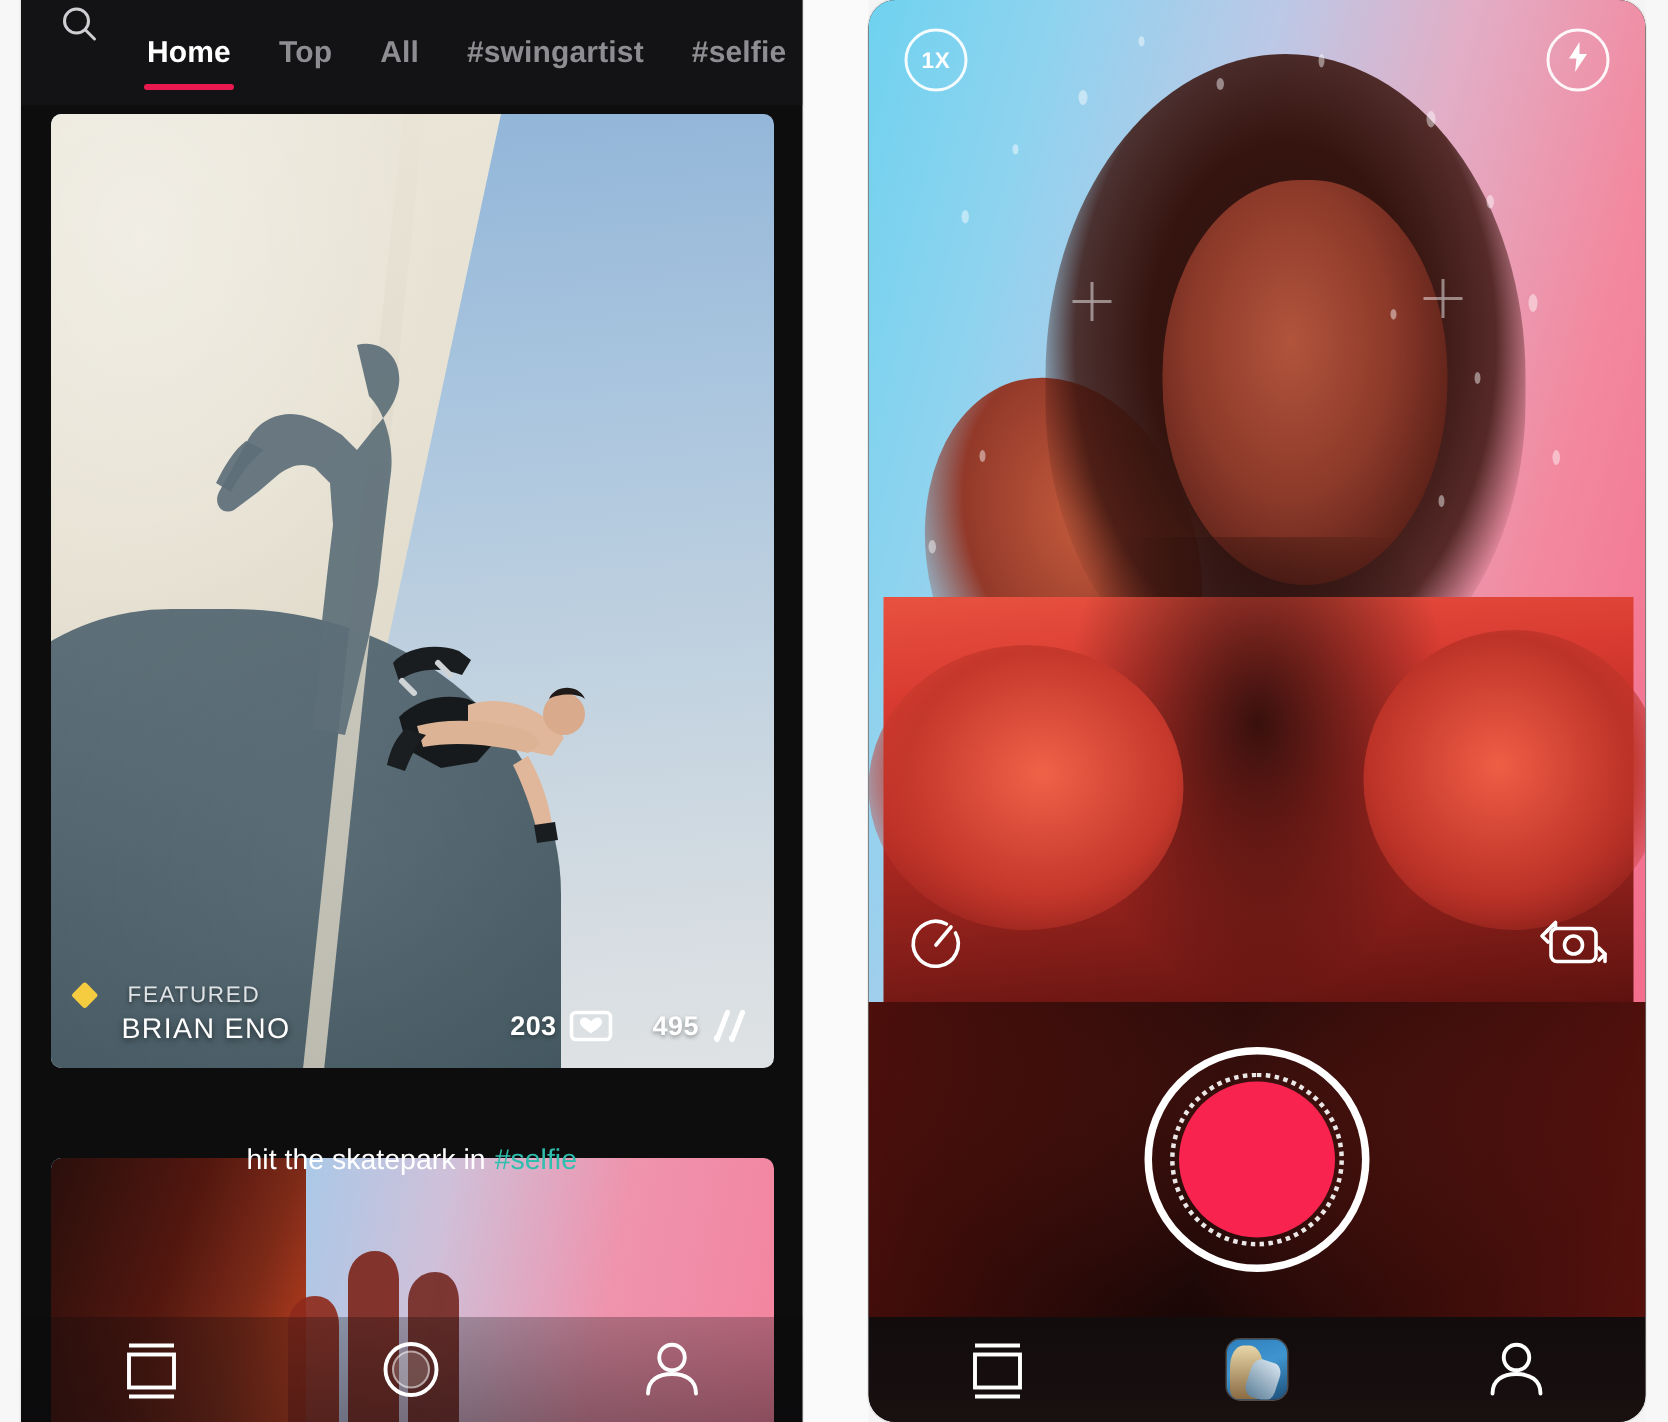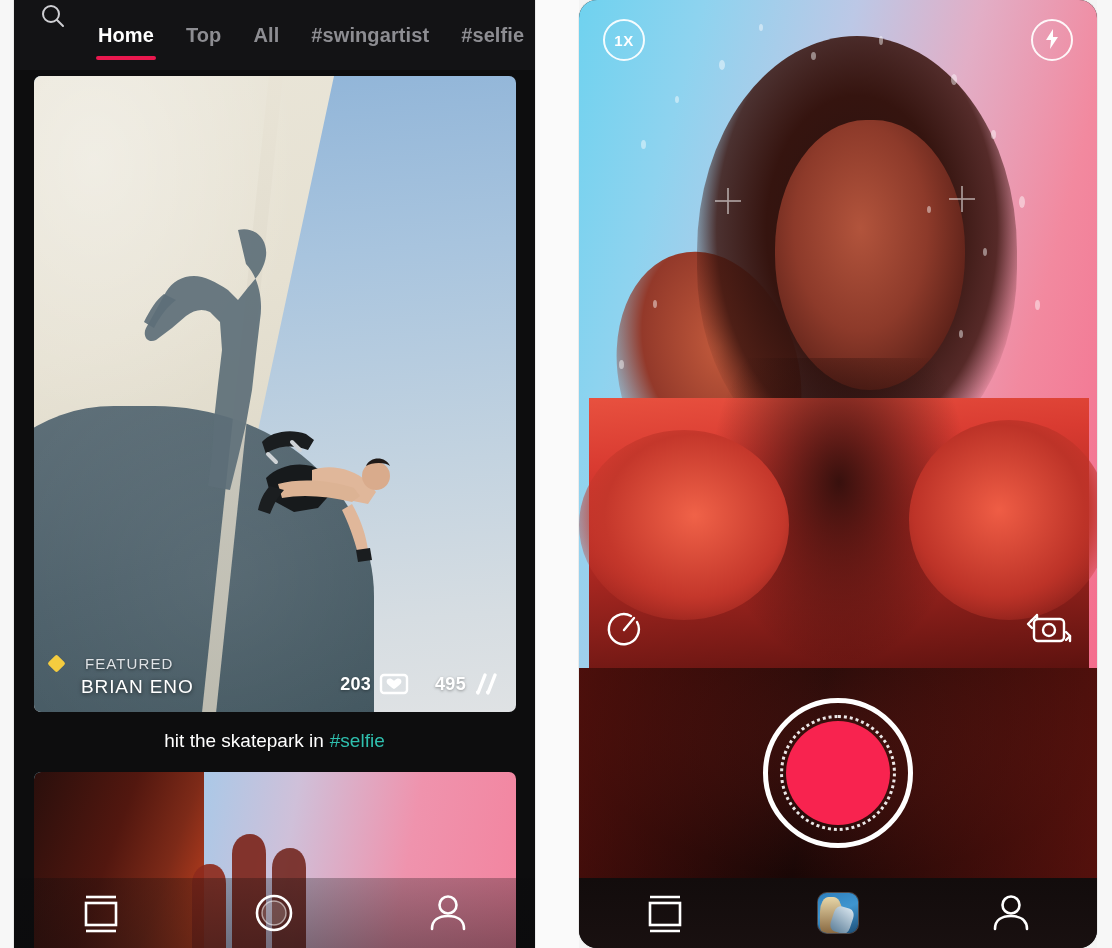--- a/index.html
+++ b/index.html
@@ -134,21 +134,21 @@
   }
   .meta-right{display:flex;align-items:center;gap:26px;padding-bottom:2px;}
   .stat{display:flex;align-items:center;gap:8px;}
   .stat-num{
     color:#ffffff;font-size:18px;font-weight:bold;letter-spacing:.3px;
     text-shadow:0 1px 3px rgba(0,0,0,.35);
   }
   .stat svg{display:block;}
 
   .caption{
-    position:absolute;left:0;right:0;top:712px;height:58px;
+    position:absolute;left:0;right:0;top:745px;height:58px;
     display:flex;align-items:center;justify-content:center;
     color:#ffffff;font-size:19px;z-index:4;
   }
   .caption .tagpart{color:#2fbfae;margin-left:6px;}
 
   
   .card2{
     position:absolute;left:20px;top:772px;width:482px;height:176px;
     border-radius:7px 7px 0 0;overflow:hidden;z-index:2;
   }

